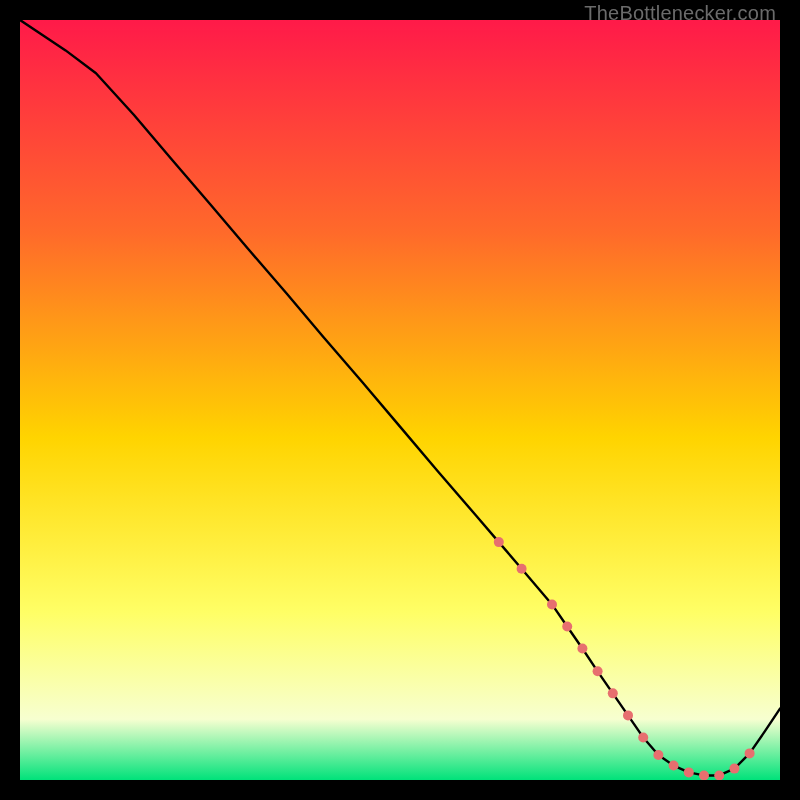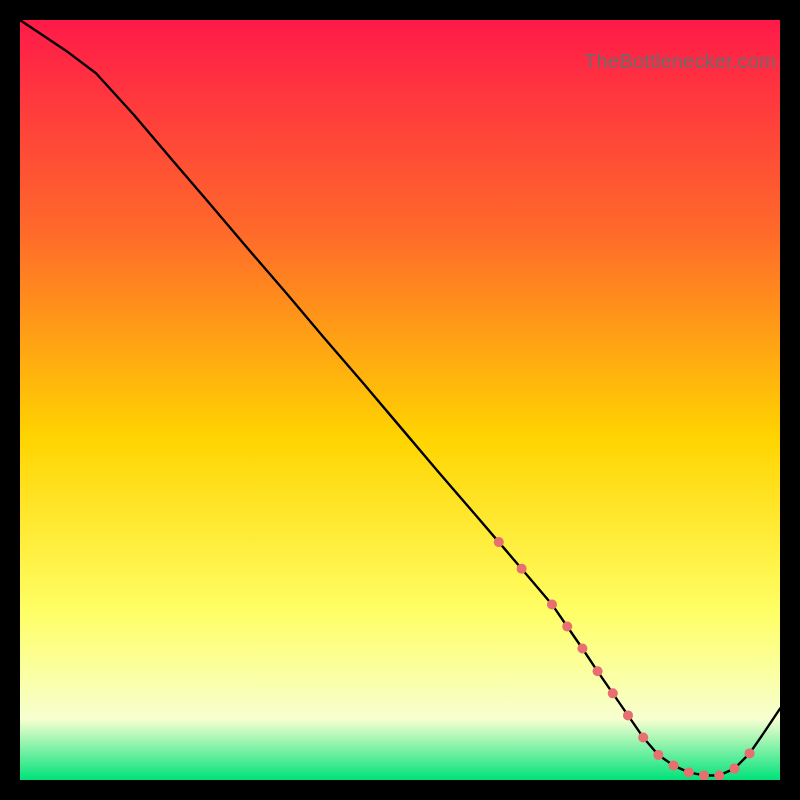--- a/index.html
+++ b/index.html
@@ -26,21 +26,20 @@
     height: 760px;
   }
   .attribution {
     position: absolute;
     top: 2px;
     right: 24px;
     font-family: Arial, Helvetica, sans-serif;
     font-size: 20px;
     color: #6b6b6b;
     letter-spacing: 0.2px;
-    margin-top: 48px;
   }
 </style>
 </head>
 <body>
 
 <div class="frame">
   <svg class="plot" viewBox="0 0 760 760" preserveAspectRatio="none">
     <defs>
       <linearGradient id="bg-grad" x1="0" y1="0" x2="0" y2="1">
         <stop id="g0" offset="0%" stop-color="#ff1a49"></stop>

